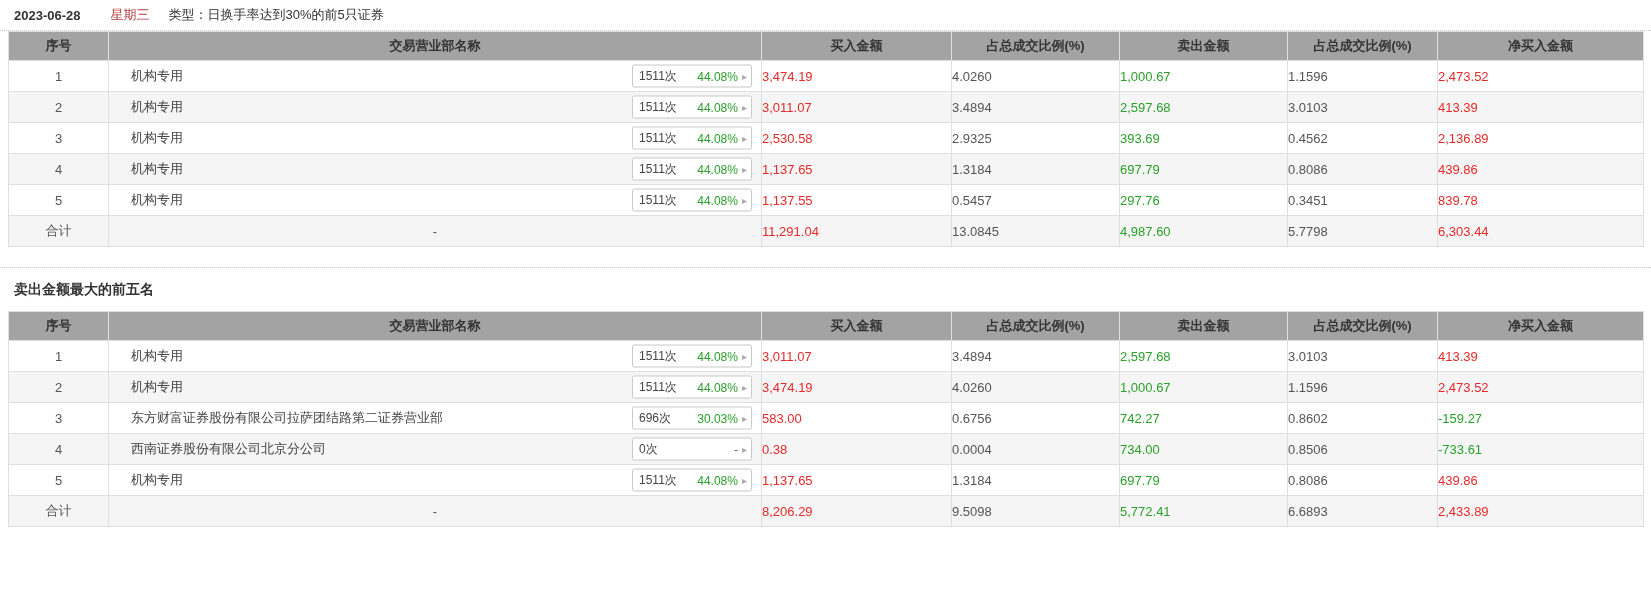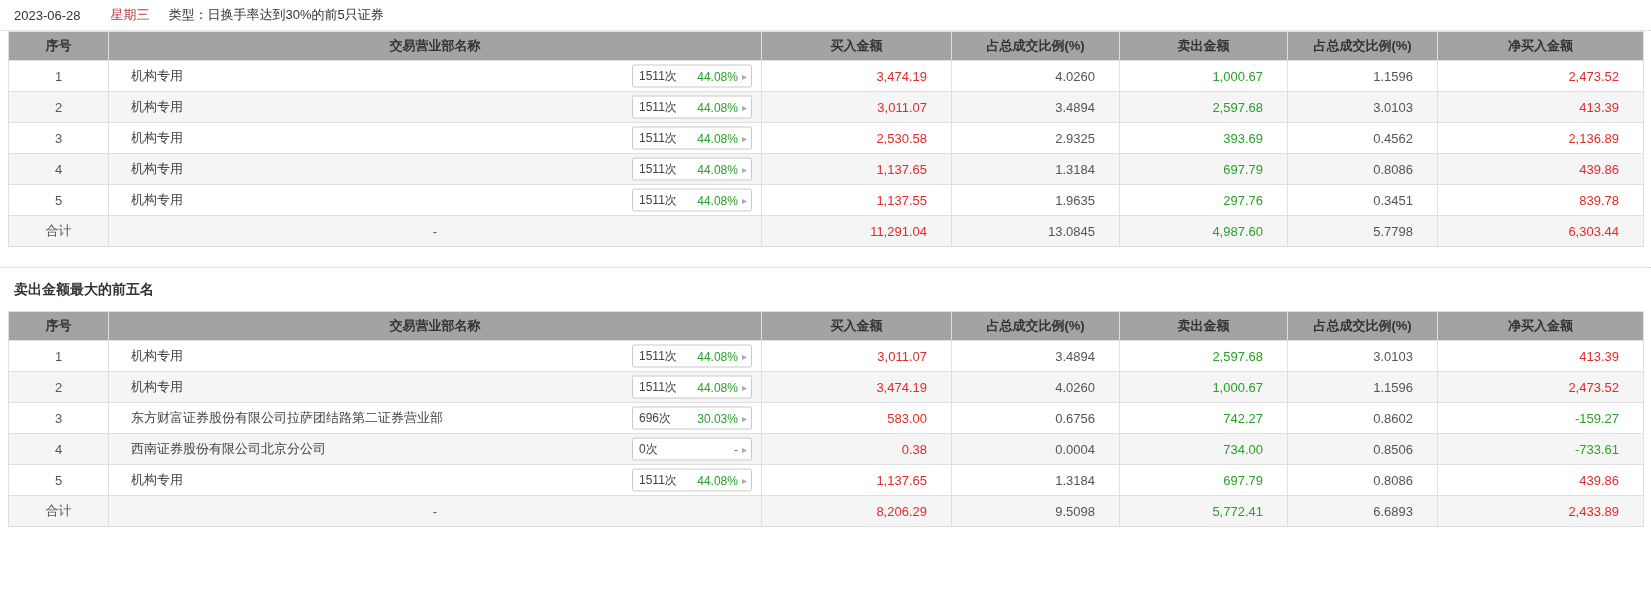--- a/index.html
+++ b/index.html
@@ -9,21 +9,21 @@
     min-width:1651px;
     font-size:13px;
   }
   
   .topbar{
     height:30px;
     display:flex;
     align-items:center;
     padding-left:14px;
   }
-  .topbar .date{color:#333;}
+  .topbar .date{color:#333;font-weight:bold;}
   .topbar .weekday{color:#b43c3c;margin-left:30px;}
   .topbar .type{color:#333;margin-left:19px;}
   .dotted{border-top:1px dotted #c8c8c8;height:0;}
   
   .section-title{
     font-size:14px;
     font-weight:bold;
     color:#333;
     padding:13px 14px 12px 14px;
   }
@@ -47,21 +47,21 @@
     color:#333;
     text-align:center;
     background:#a3a3a3;
   }
   .data-table td{height:30px;font-size:13px;}
   tbody tr:nth-of-type(even){background:#f5f5f5;}
   tfoot tr{background:#f5f5f5;}
   td.c-seq{text-align:center;color:#555;}
   td.c-name{padding-left:22px;color:#444;position:relative;text-align:left;}
   td.c-name.tname{padding-left:0;text-align:center;color:#555;}
-  td.c-num{text-align:right;padding-right:24px;}
+  td.c-num{text-align:left;padding-right:9px;}
   .red{color:#e62929;}
   .green{color:#2aa12a;}
   .gray{color:#555;}
   .net.pos{color:#e62929;}
   .net.neg{color:#2aa12a;}
   
   .badge{
     position:absolute;
     right:9px;
     top:50%;
@@ -201,21 +201,21 @@
             <span>机构专用</span>
             <span class="badge">
               <span class="bcount">1511次</span>
               <span class="bright">
                 <span class="bpct">44.08%</span>
                 <span class="barrow">▸</span>
               </span>
             </span>
           </td>
           <td class="c-num red">1,137.55</td>
-          <td class="c-num gray">1.9635</td>
+          <td class="c-num gray">0.5457</td>
           <td class="c-num green">297.76</td>
           <td class="c-num gray">0.3451</td>
           <td class="c-num net pos">839.78</td>
         </tr>
       </tbody>
     <tfoot>
       <tr>
         <td class="c-seq">合计</td>
         <td class="c-name tname">-</td>
         <td class="c-num red">11,291.04</td>

